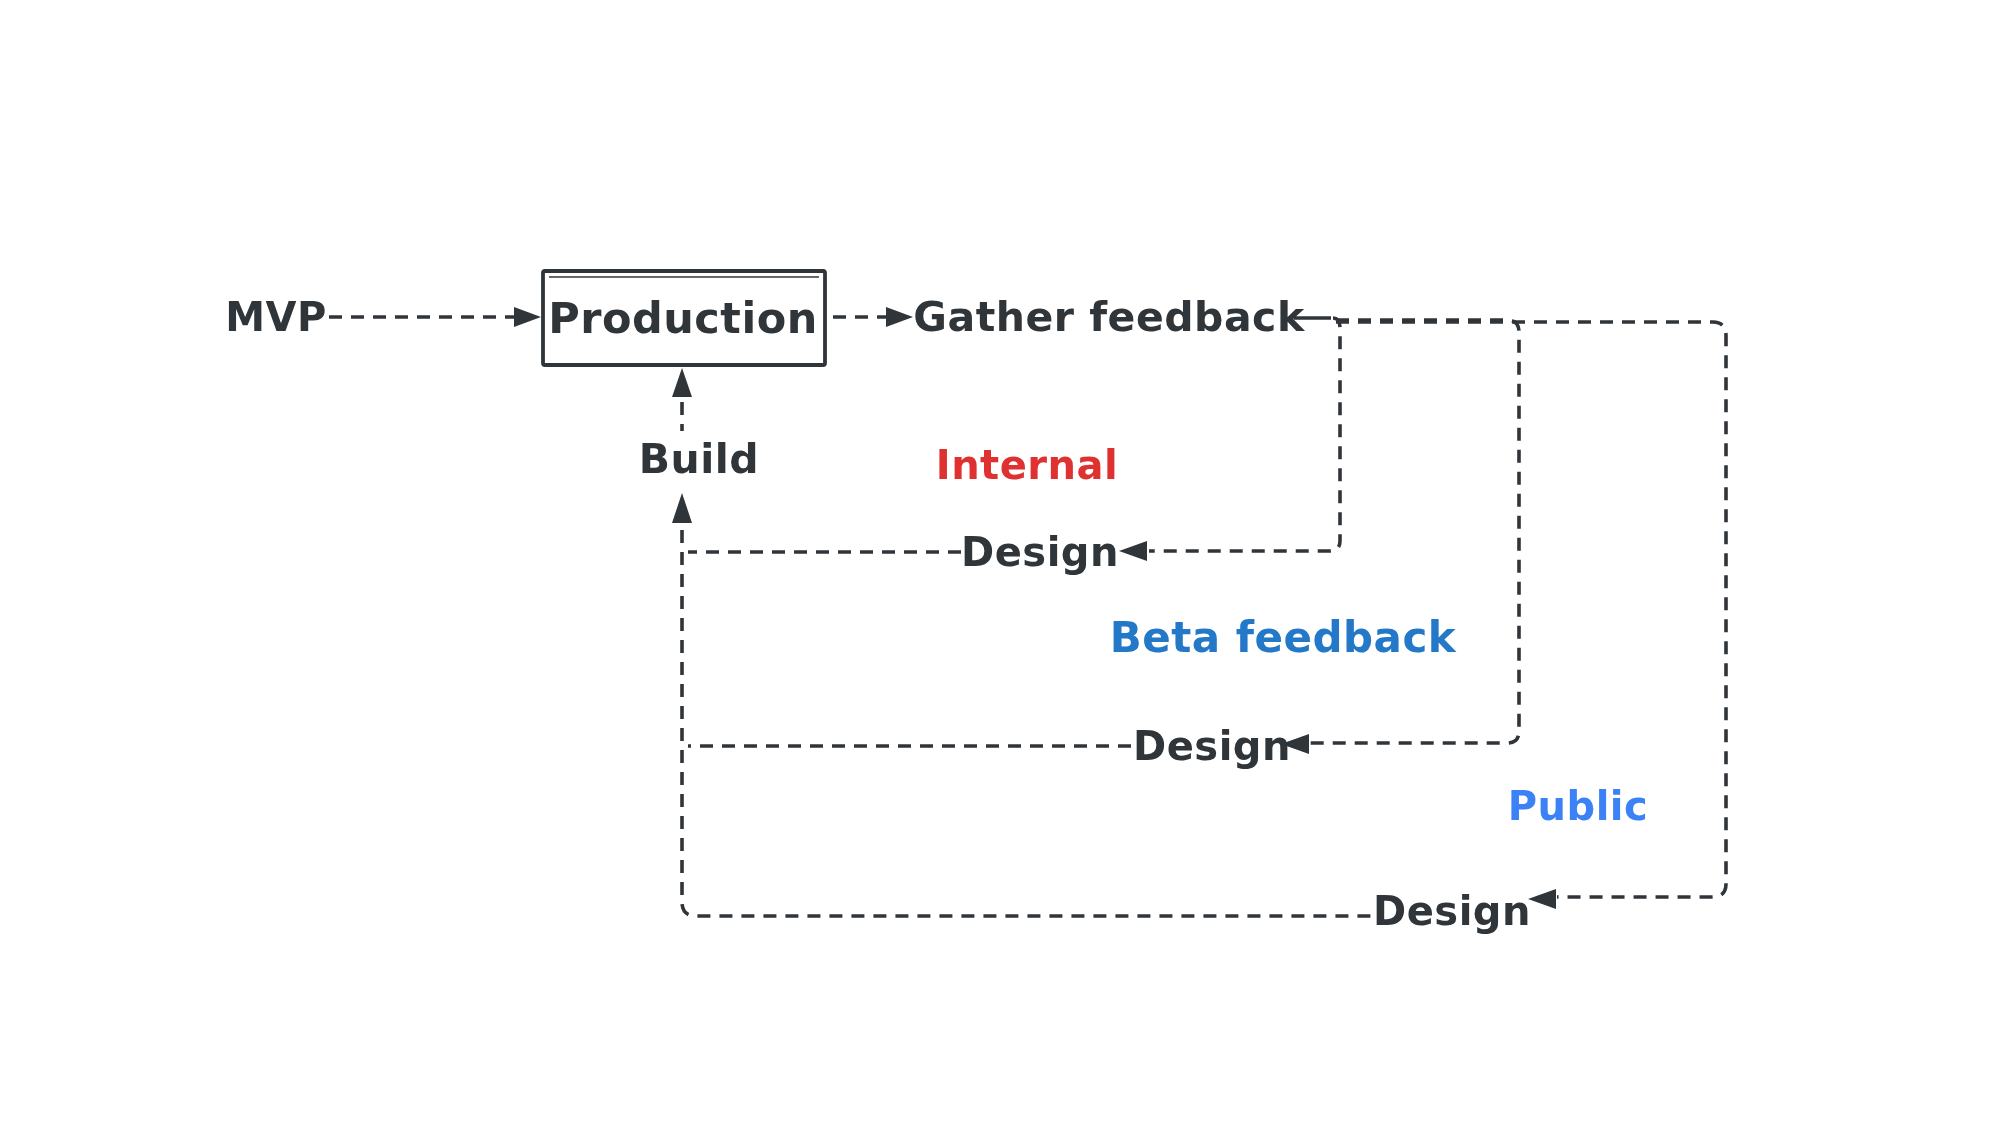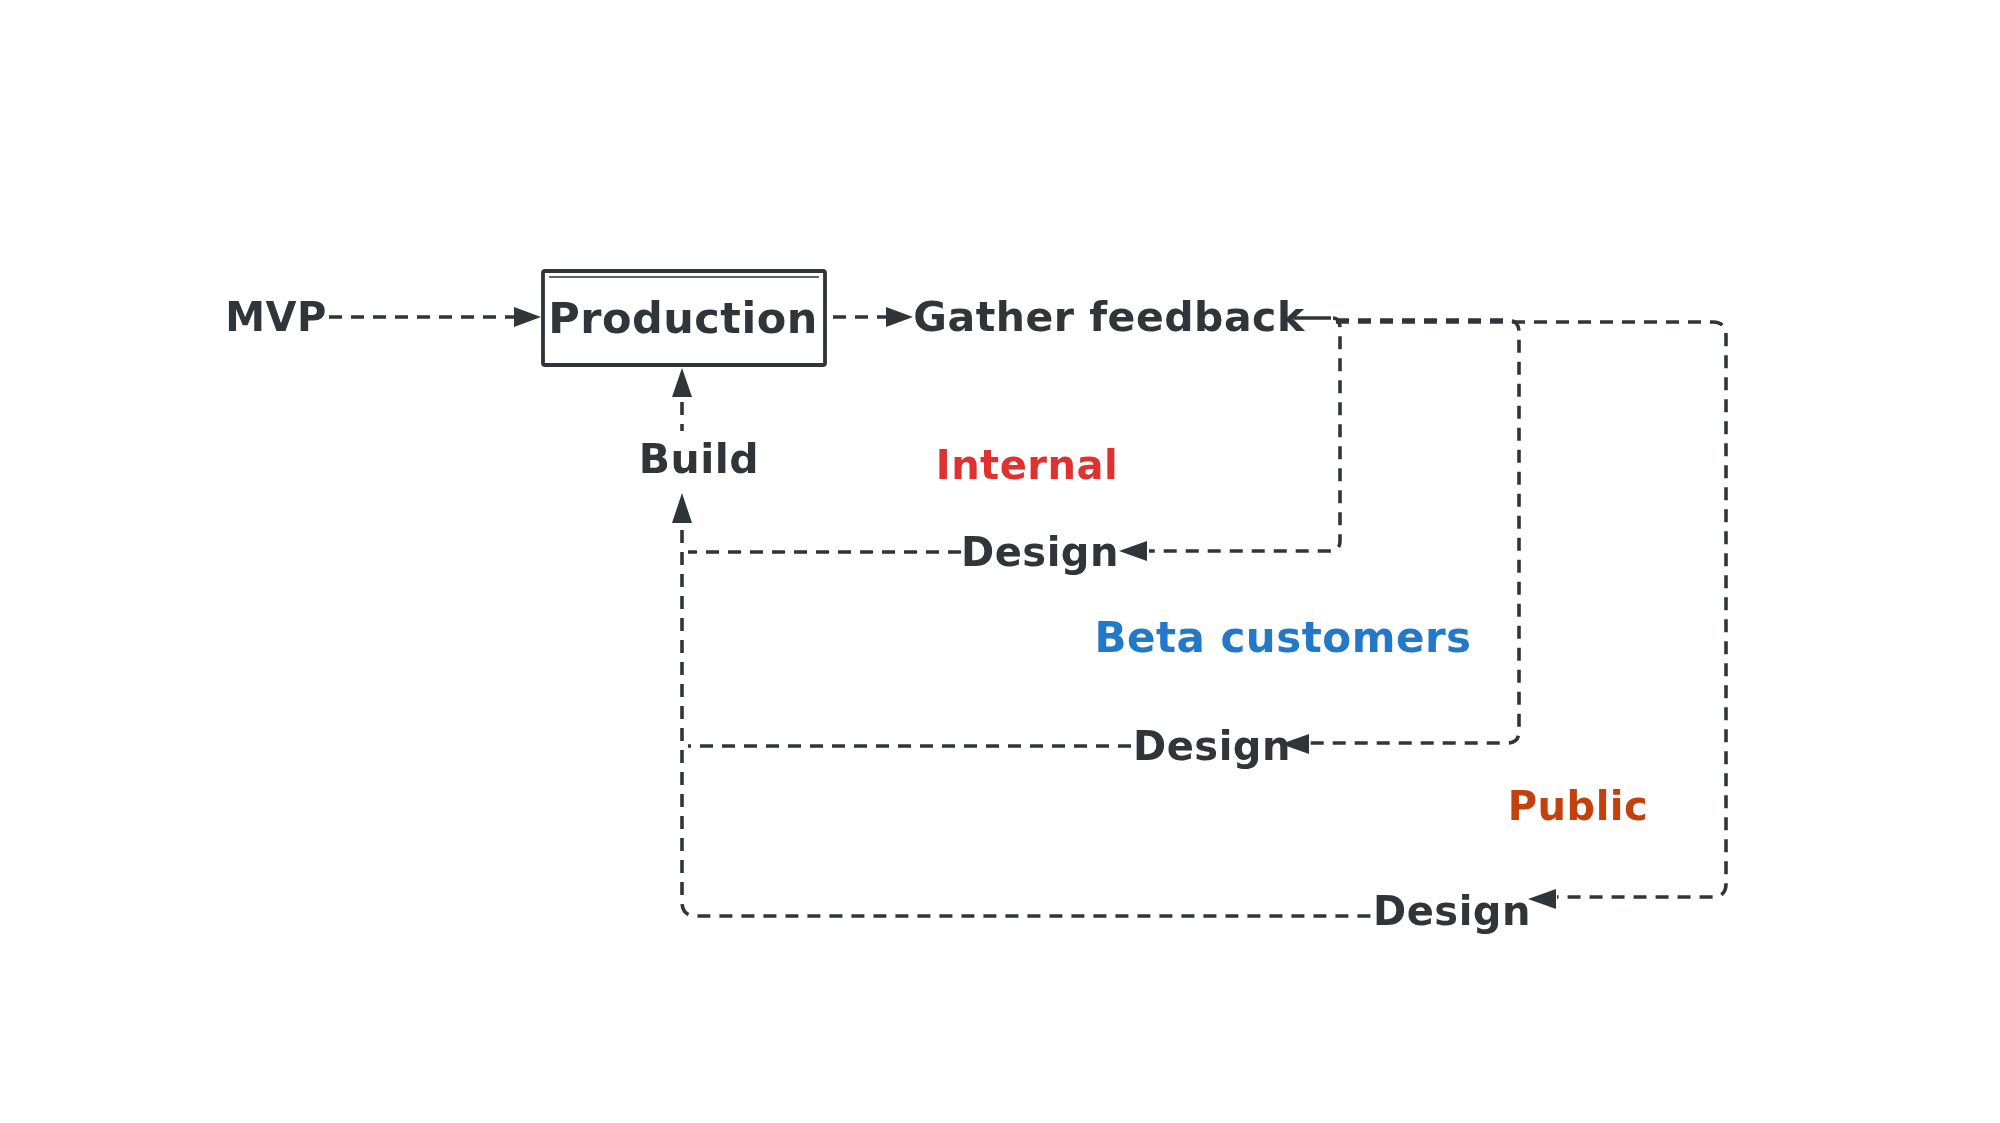--- a/index.html
+++ b/index.html
@@ -71,17 +71,17 @@
   <div class="label lbl-41" style="left: 683px; top: 459px; color: rgb(48, 53, 58); margin-left: 16px;">Build</div>
 
   <div class="label lbl-40" style="left: 1040px; top: 552px; color: rgb(48, 53, 58);">Design</div>
 
   <div class="label lbl-40" style="left: 1212px; top: 746px; color: rgb(48, 53, 58);">Design</div>
 
   <div class="label lbl-40" style="left: 1452px; top: 911px; color: rgb(48, 53, 58);">Design</div>
 
   <div class="label lbl-40" style="left: 1027px; top: 437px; color: rgb(224, 49, 49); margin-top: 28px;">Internal</div>
 
-  <div class="label lbl-42" style="left: 1283px; top: 638px; color: rgb(36, 120, 200);">Beta customers</div>
+  <div class="label lbl-42" style="left: 1283px; top: 638px; color: rgb(36, 120, 200);">Beta feedback</div>
 
-  <div class="label lbl-40" style="left: 1578px; top: 806px; color: #c2410c;">Public</div>
+  <div class="label lbl-40" style="left: 1578px; top: 806px; color: #3b82f6;">Public</div>
 
 </div>
 
 </body></html>

